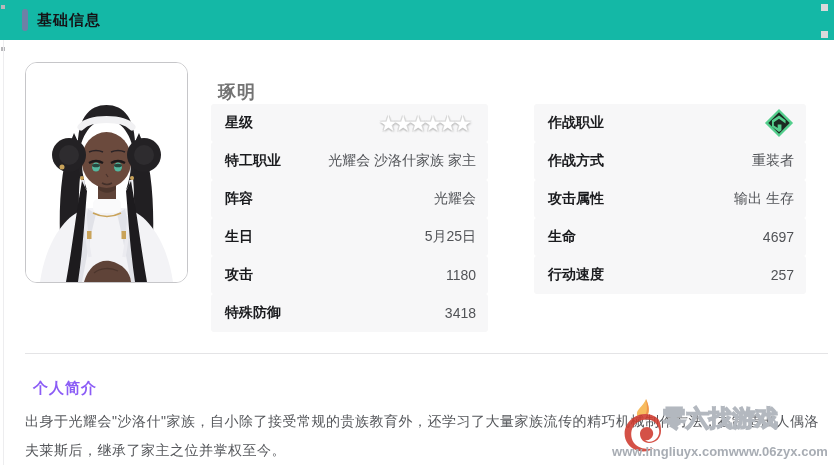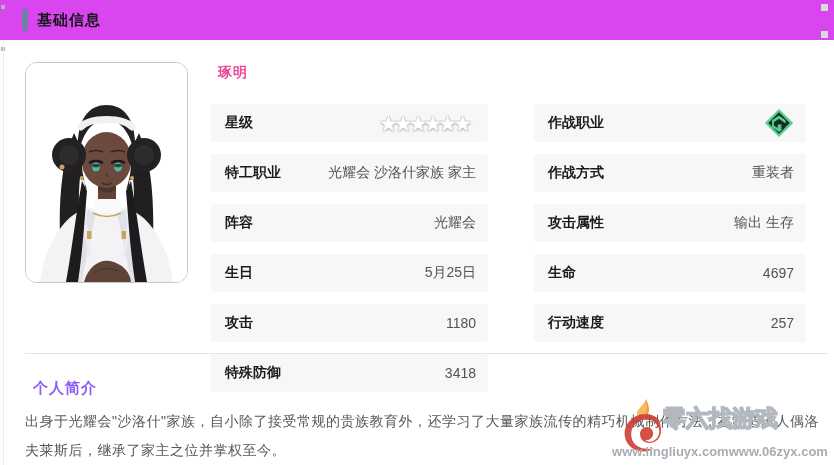--- a/index.html
+++ b/index.html
@@ -4,21 +4,21 @@
 <style>
   html,body { margin:0; padding:0; }
   body {
     width:834px; height:465px; position:relative; overflow:hidden;
     background:#ffffff;
     font-family:"Liberation Sans","DejaVu Sans",sans-serif;
   }
   
   .section-header {
     position:absolute; left:0; top:0; width:834px; height:40px;
-    background:#d946ef;
+    background:#14b8a6;
     text-align:right;
   }
   .accent-bar {
     position:absolute; left:22px; top:9px; width:6px; height:22px;
     border-radius:3px; background:#6e80a6;
   }
   .section-title {
     position:absolute; left:37px; top:11px;
     font-size:15px; font-weight:bold; color:#141518; letter-spacing:1px;
   }
@@ -30,26 +30,26 @@
   .page-border { position:absolute; left:3px; top:40px; height:425px; width:1px; background:#ededef; }
 
   
   .portrait-card {
     position:absolute; left:25px; top:62px; width:161px; height:219px;
     border:1px solid #c6c6c9; border-radius:12px; overflow:hidden; background:#fff;
   }
 
   
   .char-name {
-    position:absolute; left:218px; top:64px;
-    font-size:14px; font-weight:bold; color:#ec4899; letter-spacing:1px;
-  }
-
-  
-  .info-col { position:absolute; top:104px; display:flex; flex-direction:column; gap:12px; }
+    position:absolute; left:218px; top:80px;
+    font-size:18px; font-weight:bold; color:#737373; letter-spacing:1px;
+  }
+
+  
+  .info-col { position:absolute; top:104px; display:flex; flex-direction:column; gap:0; }
   .col-left  { left:211px; width:277px; }
   .col-right { left:534px; width:272px; }
   .info-row {
     height:38px; background:#f7f7f8; border-radius:3px;
     display:flex; align-items:center; justify-content:space-between;
     padding:0 12px 0 14px; box-sizing:border-box;
   }
   .info-label { font-size:14px; font-weight:bold; color:#1a1b1e; white-space:nowrap; }
   .info-value { font-size:14px; color:#515357; white-space:nowrap; }
   .stars { display:flex; padding-right:4px; }

